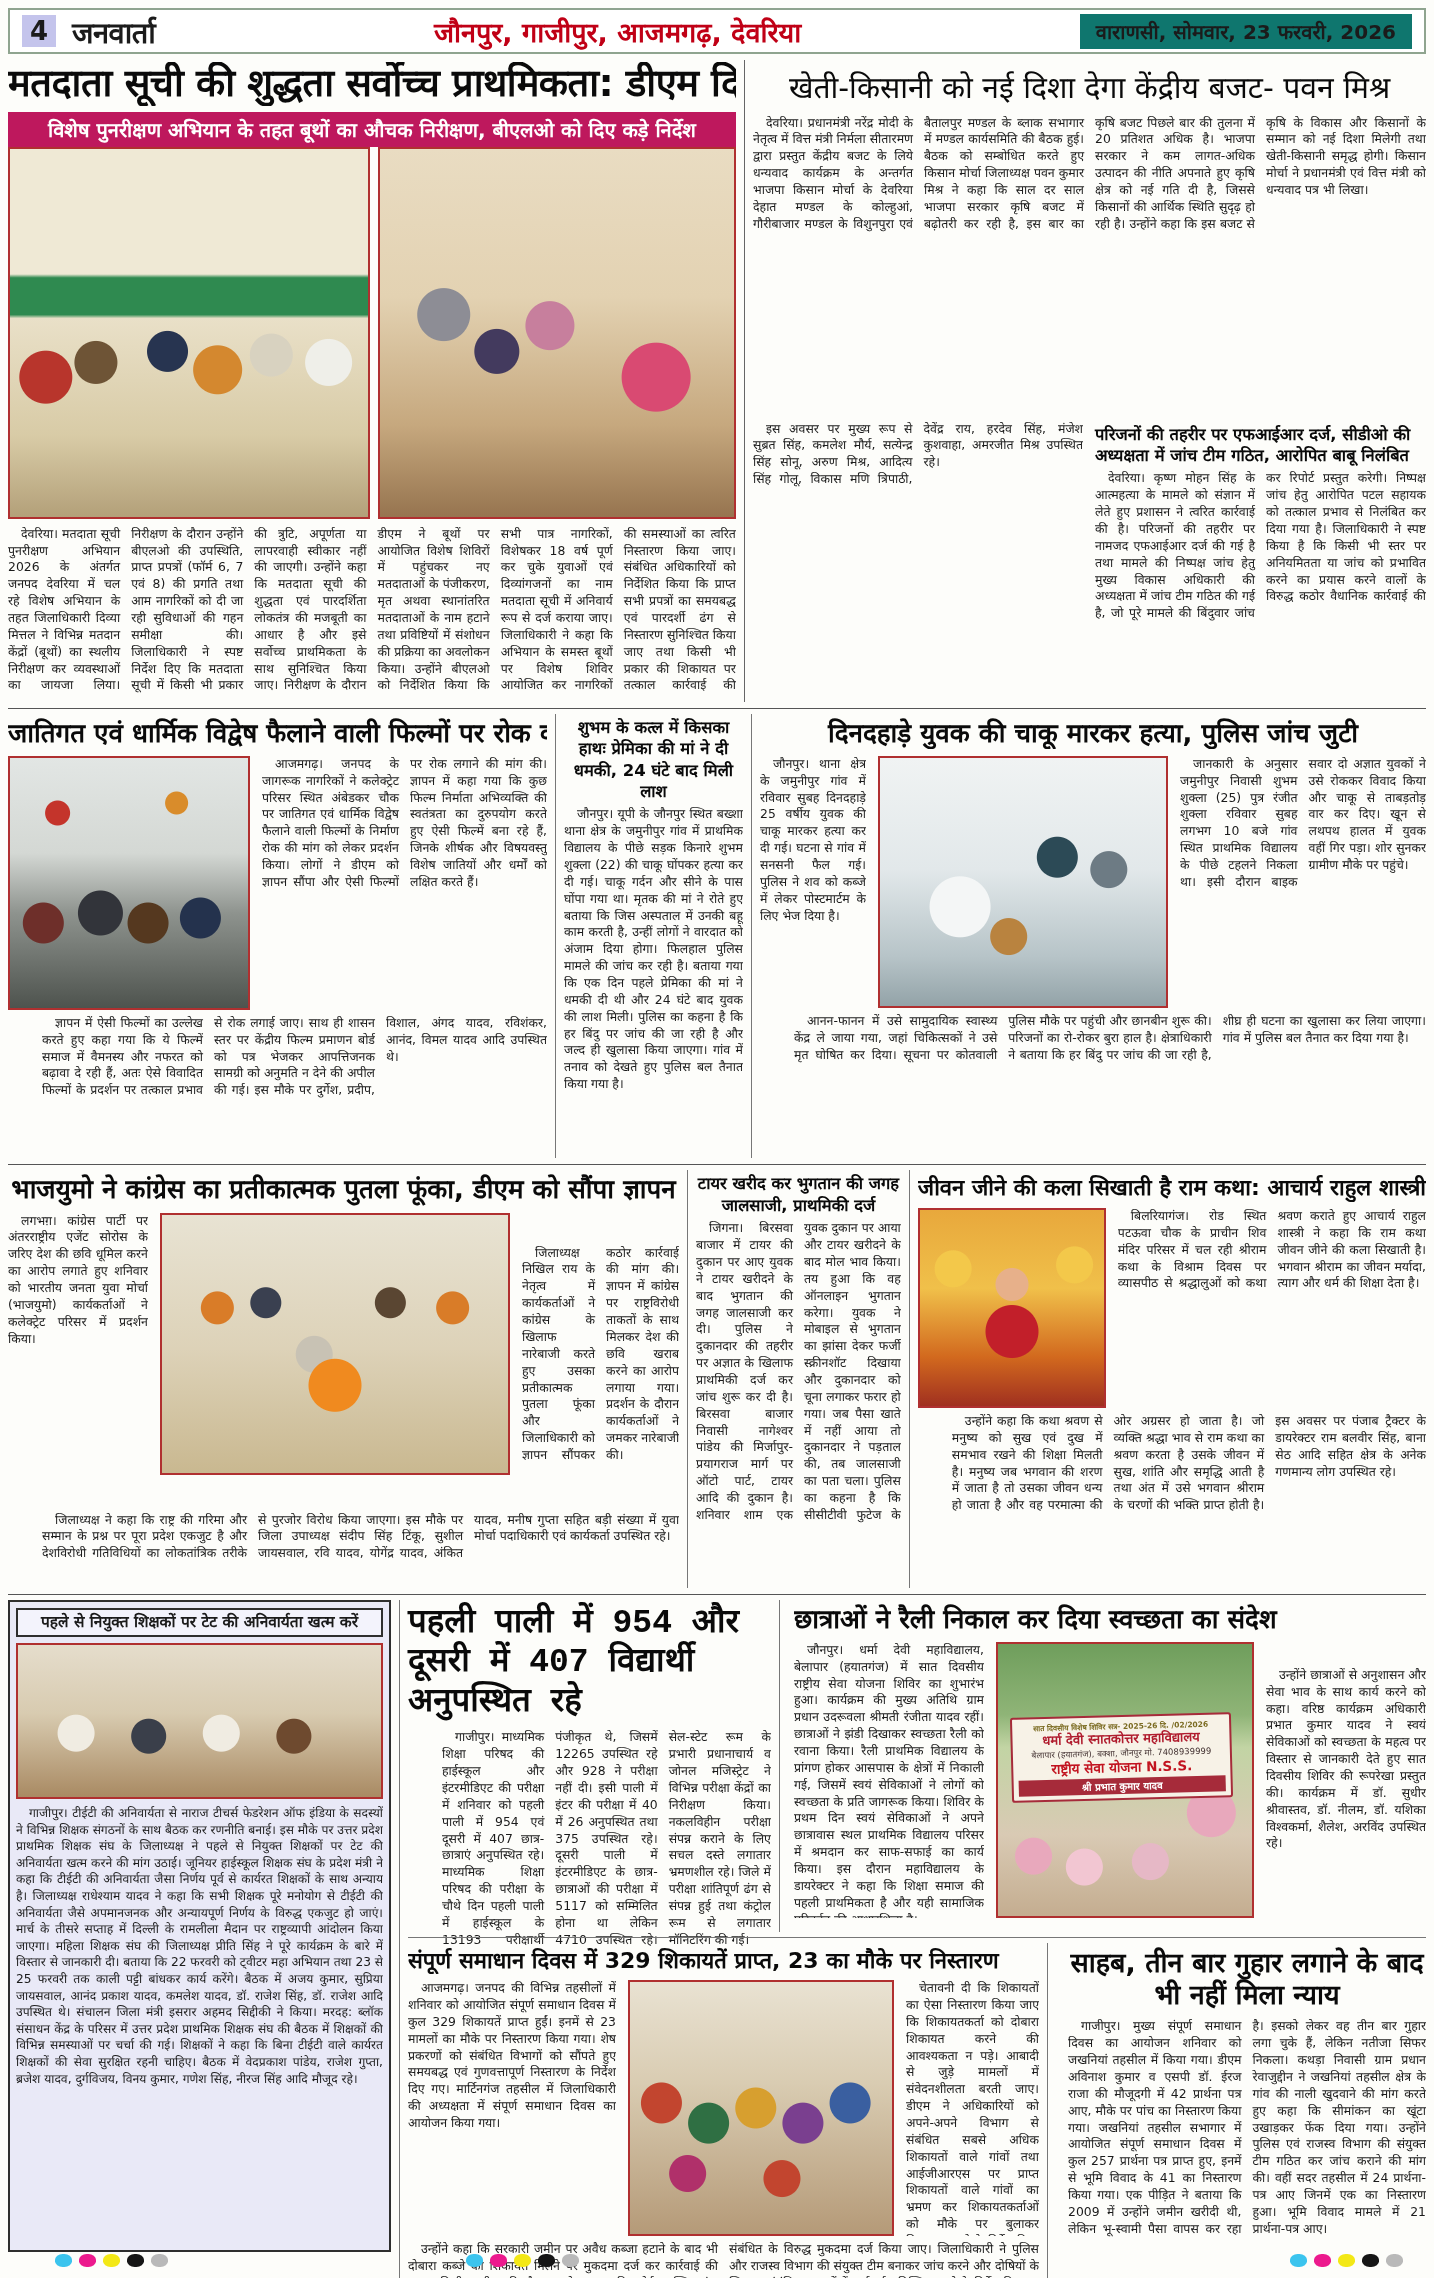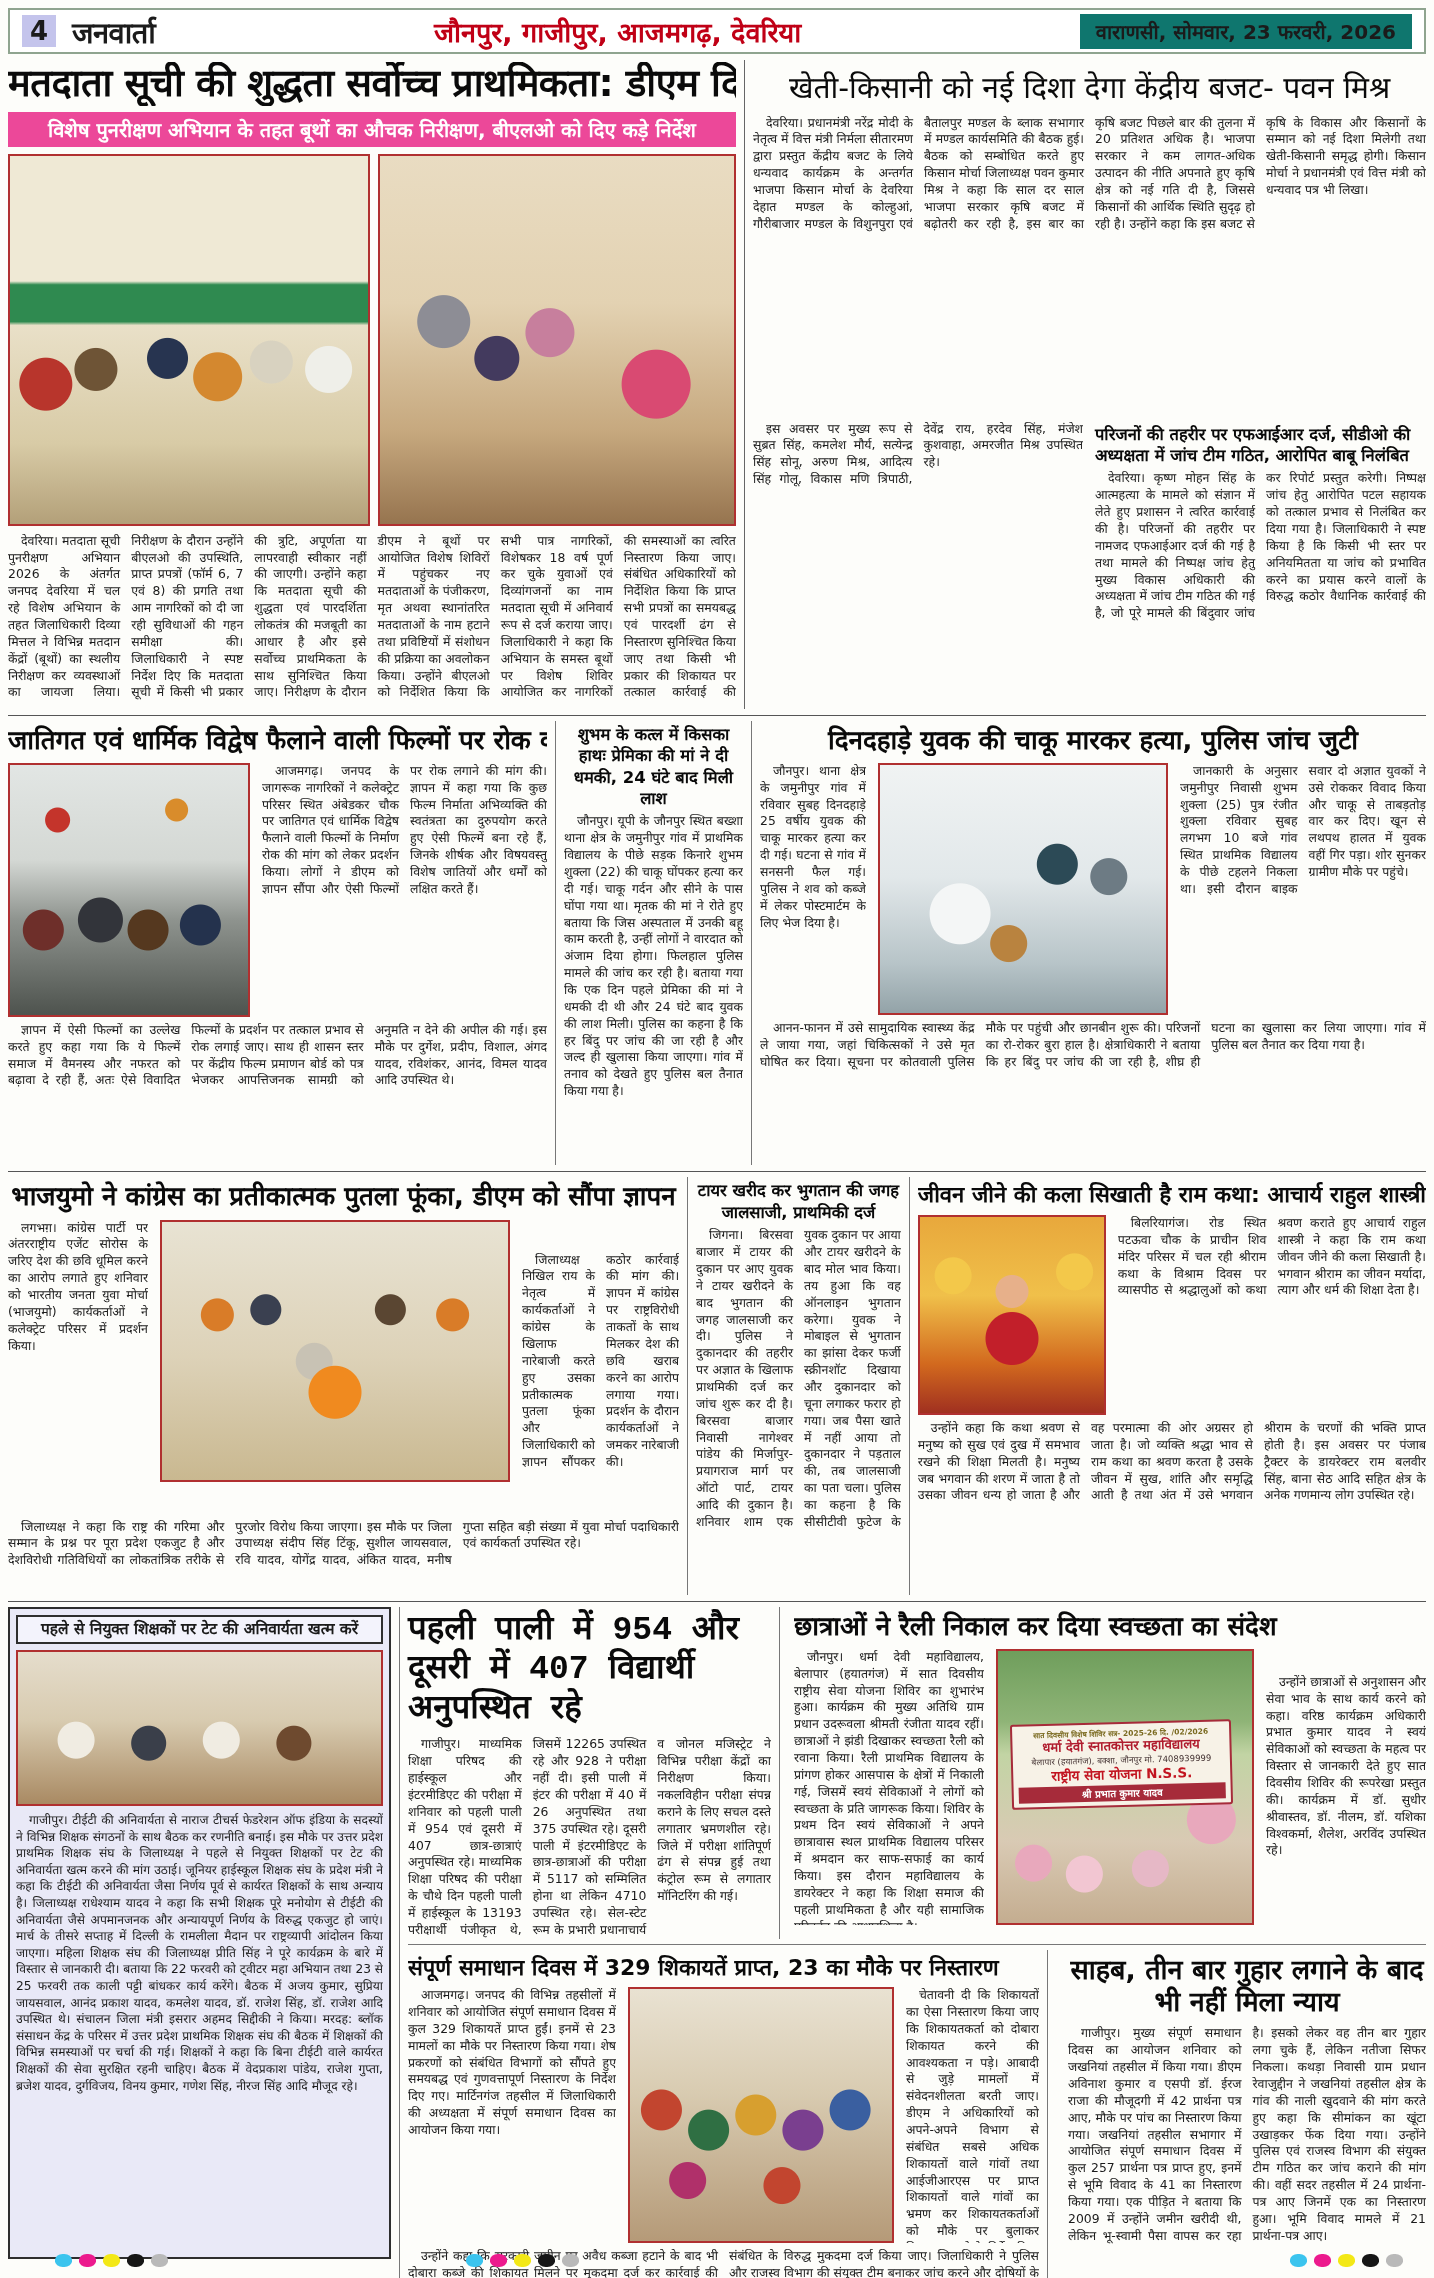--- a/index.html
+++ b/index.html
@@ -25,26 +25,26 @@
 
   
   .nowrap { white-space:nowrap; overflow:hidden; }
   .center { text-align:center; }
   .hl-xl { font-size:38px; font-weight:800; line-height:1.15; letter-spacing:-0.5px; margin:2px 0 6px 0; color:#0a0a0a; }
   .hl-lg { font-size:30px; font-weight:400; line-height:1.22; margin:10px 0 8px 0; color:#0a0a0a; }
   .hl-md { font-size:26px; font-weight:800; line-height:1.2; margin:4px 0 7px 0; color:#0a0a0a; }
   .hl-sm { font-size:22px; font-weight:800; line-height:1.25; margin:4px 0 6px 0; color:#0a0a0a; }
   .inset-head { font-size:16.5px; font-weight:800; line-height:1.3; text-indent:0 !important; margin:3px 0 4px 0 !important; color:#0a0a0a; }
   .redbar {
-    background:#ec4899; color:#fff; text-align:center;
-    font-size:20px; font-weight:700; padding:4px 8px; margin-bottom:7px;
+    background:#be185d; color:#fff; text-align:center;
+    font-size:20px; font-weight:700; padding:4px 8px; 
   }
   .bodytxt { font-size:12.4px; line-height:1.36; text-align:justify; overflow:hidden; column-gap:11px; }
   .bodytxt p { margin:0 0 2px 0; text-indent:13px; }
-  .c2 { column-count:2; } .c3 { column-count:3; } .c4 { column-count:4; } .c6 { column-count:6; }
+  .c2 { column-count:2; } .c3 { column-count:3;margin-left:34px; } .c4 { column-count:4; } .c6 { column-count:6; }
   .flexrow { display:flex; gap:12px; }
 
   .toprow { display:flex; }
   .lead-col { width:737px; padding-right:8px; border-right:1px solid #666; }
   .budget-col { flex:1; padding-left:8px; }
 
   .photos { display:flex; gap:8px; height:372px; margin-bottom:7px; }
   .photo { border:2px solid #b03030; background:#ddd; position:relative; overflow:hidden; flex-shrink:0; }
 
   .band { border-top:1px solid #555; margin-top:6px; padding-top:5px; display:flex; }

